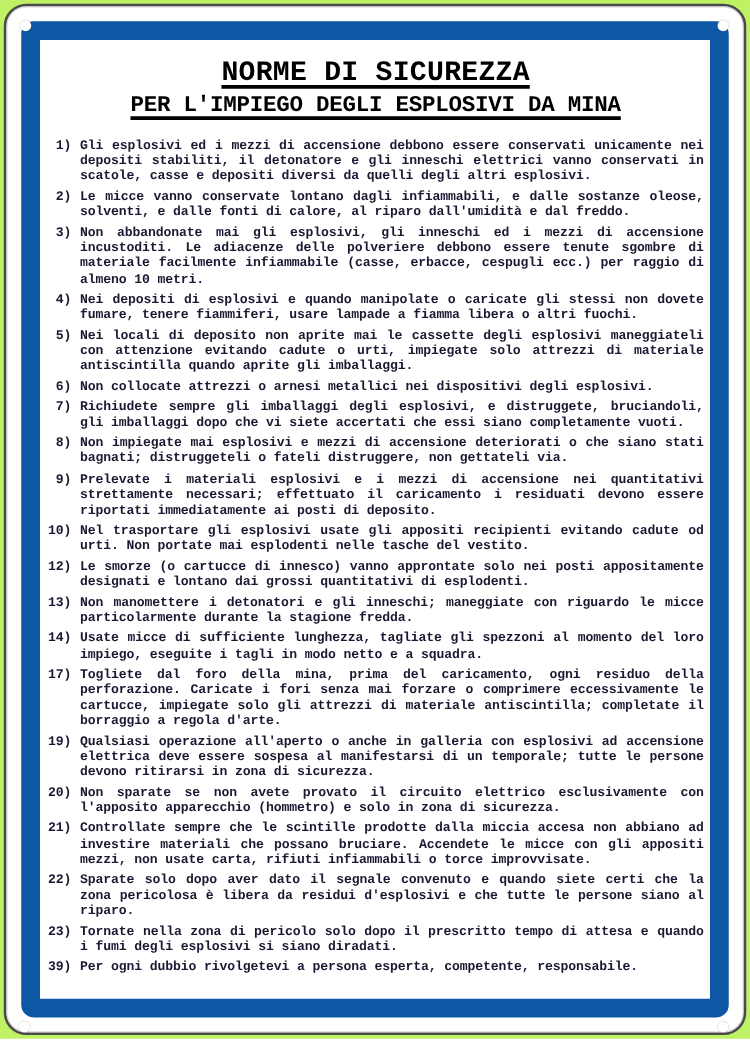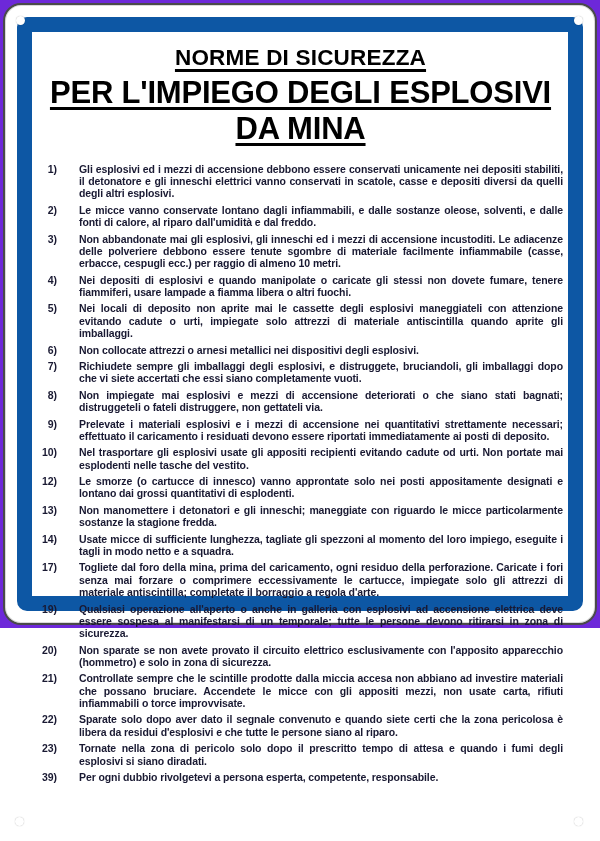--- a/index.html
+++ b/index.html
@@ -7,22 +7,23 @@
     padding: 0;
     width: 600px;
     height: 841px;
     background: #ffffff;
     font-family: "Liberation Sans", sans-serif;
     overflow: hidden;
   }
   .stage {
     position: relative;
     width: 600px;
-    height: 628px;
-    background: #6d28d9;
+    height: 831px;
+    background: #bef264;
+    font-family: Liberation Mono, monospace;
   }
   
   .plate {
     position: absolute;
     left: 3px; top: 3px; right: 3px; bottom: 3px;
     background: #ffffff;
     border: 2px solid #4a4a4a;
     border-radius: 18px;
     box-shadow: inset 0 0 0 1px #d9d9d9;
   }
@@ -62,21 +63,21 @@
     display: block;
     font-size: 22.5px;
     letter-spacing: 0.2px;
     text-decoration: underline;
     text-decoration-thickness: 3px;
     text-underline-offset: 4px;
   }
   .title .t2 {
     display: block;
     margin-top: 3px;
-    font-size: 31px;
+    font-size: 18px;
     letter-spacing: -0.2px;
     text-decoration: underline;
     text-decoration-thickness: 3px;
     text-underline-offset: 4px;
   }
   ol.rules {
     list-style: none;
     margin: 15px 0 0 0;
     padding: 0;
   }
@@ -93,21 +94,20 @@
     flex: 0 0 26px;
     text-align: right;
     padding-right: 7px;
     box-sizing: border-box;
     white-space: nowrap;
   }
   ol.rules .txt {
     flex: 1 1 auto;
     text-align: justify;
     text-justify: inter-word;
-    margin-left: 15px;
   }
 </style>
 </head>
 <body>
 
 <div class="stage">
   <div class="plate">
     <div class="frame"></div>
     <div class="content">
       <h1 class="title">
@@ -154,21 +154,21 @@
           <li>
             <span class="num">10)</span>
             <div class="txt">Nel trasportare gli esplosivi usate gli appositi recipienti evitando cadute od urti. Non portate mai esplodenti nelle tasche del vestito.</div>
           </li>
           <li>
             <span class="num">12)</span>
             <div class="txt">Le smorze (o cartucce di innesco) vanno approntate solo nei posti appositamente designati e lontano dai grossi quantitativi di esplodenti.</div>
           </li>
           <li>
             <span class="num">13)</span>
-            <div class="txt">Non manomettere i detonatori e gli inneschi; maneggiate con riguardo le micce particolarmente sostanze la stagione fredda.</div>
+            <div class="txt">Non manomettere i detonatori e gli inneschi; maneggiate con riguardo le micce particolarmente durante la stagione fredda.</div>
           </li>
           <li>
             <span class="num">14)</span>
             <div class="txt">Usate micce di sufficiente lunghezza, tagliate gli spezzoni al momento del loro impiego, eseguite i tagli in modo netto e a squadra.</div>
           </li>
           <li>
             <span class="num">17)</span>
             <div class="txt">Togliete dal foro della mina, prima del caricamento, ogni residuo della perforazione. Caricate i fori senza mai forzare o comprimere eccessivamente le cartucce, impiegate solo gli attrezzi di materiale antiscintilla; completate il borraggio a regola d'arte.</div>
           </li>
           <li>

